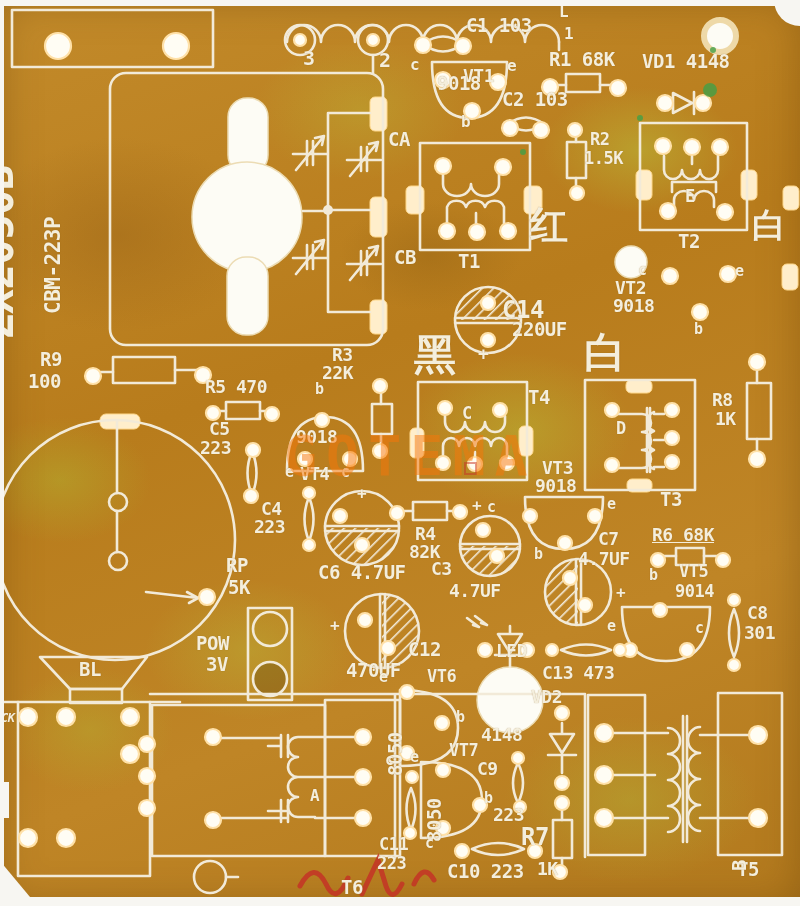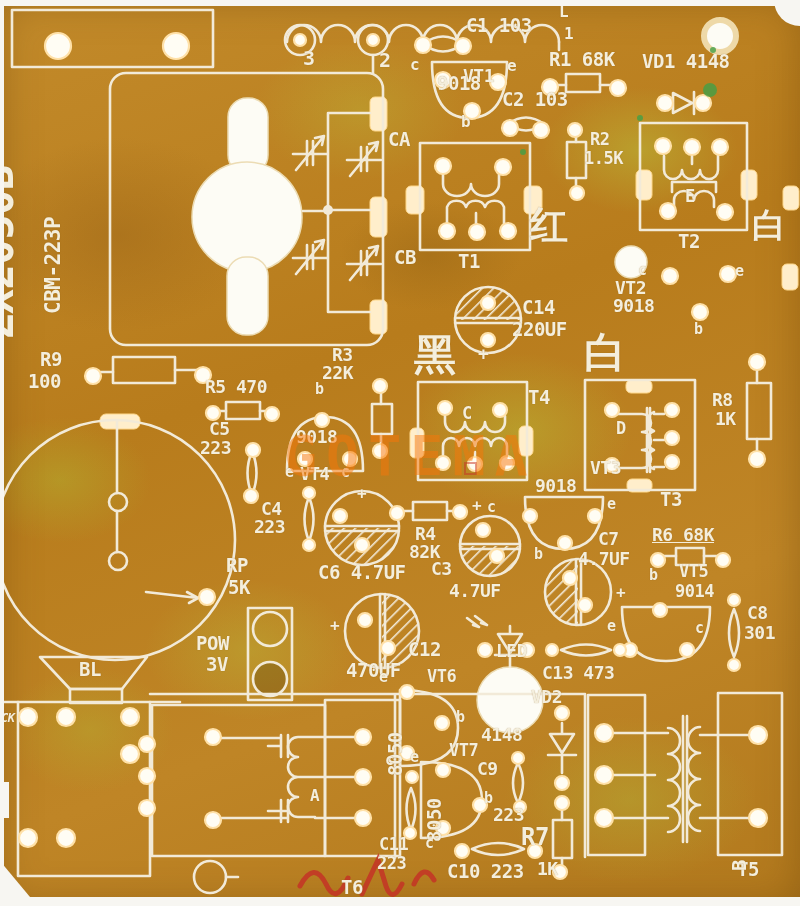--- a/index.html
+++ b/index.html
@@ -340,40 +340,40 @@
       <span class="sl" style="left: 458px; top: 252px; font-size: 19px;">T1</span>
       <span class="sl" style="left: 530px; top: 206px; font-size: 38px;">红</span>
       <span class="sl" style="left: 685px; top: 188px; font-size: 17px;">E</span>
       <span class="sl" style="left: 678px; top: 232px; font-size: 19px;">T2</span>
       <span class="sl" style="left: 752px; top: 208px; font-size: 34px;">白</span>
       <span class="sl" style="left: 615px; top: 279px; font-size: 18px;">VT2</span>
       <span class="sl" style="left: 613px; top: 297px; font-size: 18px;">9018</span>
       <span class="sl" style="left: 638px; top: 263px; font-size: 15px;">c</span>
       <span class="sl" style="left: 735px; top: 264px; font-size: 15px;">e</span>
       <span class="sl" style="left: 694px; top: 322px; font-size: 15px;">b</span>
-      <span class="sl" style="left: 522px; top: 298px; font-size: 19px;">C14</span>
+      <span class="sl" style="left: 502px; top: 298px; font-size: 24px;">C14</span>
       <span class="sl" style="left: 512px; top: 320px; font-size: 19px;">220UF</span>
       <span class="sl" style="left: 478px; top: 345px; font-size: 18px;">+</span>
       <span class="sl" style="left: 414px; top: 334px; font-size: 42px;">黑</span>
       <span class="sl" style="left: 584px; top: 332px; font-size: 42px;">白</span>
       <span class="sl" style="left: 40px; top: 350px; font-size: 19px;">R9</span>
       <span class="sl" style="left: 28px; top: 372px; font-size: 19px;">100</span>
       <span class="sl" style="left: 205px; top: 378px; font-size: 18px;">R5 470</span>
       <span class="sl" style="left: 332px; top: 346px; font-size: 18px;">R3</span>
       <span class="sl" style="left: 322px; top: 364px; font-size: 18px;">22K</span>
       <span class="sl" style="left: 315px; top: 382px; font-size: 15px;">b</span>
       <span class="sl" style="left: 209px; top: 420px; font-size: 18px;">C5</span>
       <span class="sl" style="left: 200px; top: 439px; font-size: 18px;">223</span>
       <span class="sl" style="left: 296px; top: 428px; font-size: 18px;">9018</span>
       <span class="sl" style="left: 285px; top: 465px; font-size: 15px;">e</span>
       <span class="sl" style="left: 300px; top: 466px; font-size: 17px;">VT4</span>
       <span class="sl" style="left: 341px; top: 465px; font-size: 15px;">c</span>
       <span class="sl" style="left: 528px; top: 388px; font-size: 19px;">T4</span>
       <span class="sl" style="left: 462px; top: 405px; font-size: 17px;">C</span>
-      <span class="sl" style="left: 542px; top: 459px; font-size: 18px; margin-left: 48px;">VT3</span>
+      <span class="sl" style="left: 542px; top: 459px; font-size: 18px;">VT3</span>
       <span class="sl" style="left: 535px; top: 477px; font-size: 18px;">9018</span>
       <span class="sl" style="left: 472px; top: 498px; font-size: 16px;">+</span>
       <span class="sl" style="left: 487px; top: 500px; font-size: 15px;">c</span>
       <span class="sl" style="left: 607px; top: 497px; font-size: 15px;">e</span>
       <span class="sl" style="left: 534px; top: 547px; font-size: 15px;">b</span>
       <span class="sl" style="left: 660px; top: 490px; font-size: 19px;">T3</span>
       <span class="sl" style="left: 616px; top: 420px; font-size: 17px;">D</span>
       <span class="sl" style="left: 712px; top: 391px; font-size: 18px;">R8</span>
       <span class="sl" style="left: 715px; top: 410px; font-size: 18px;">1K</span>
       <span class="sl" style="left: 261px; top: 500px; font-size: 18px;">C4</span>

